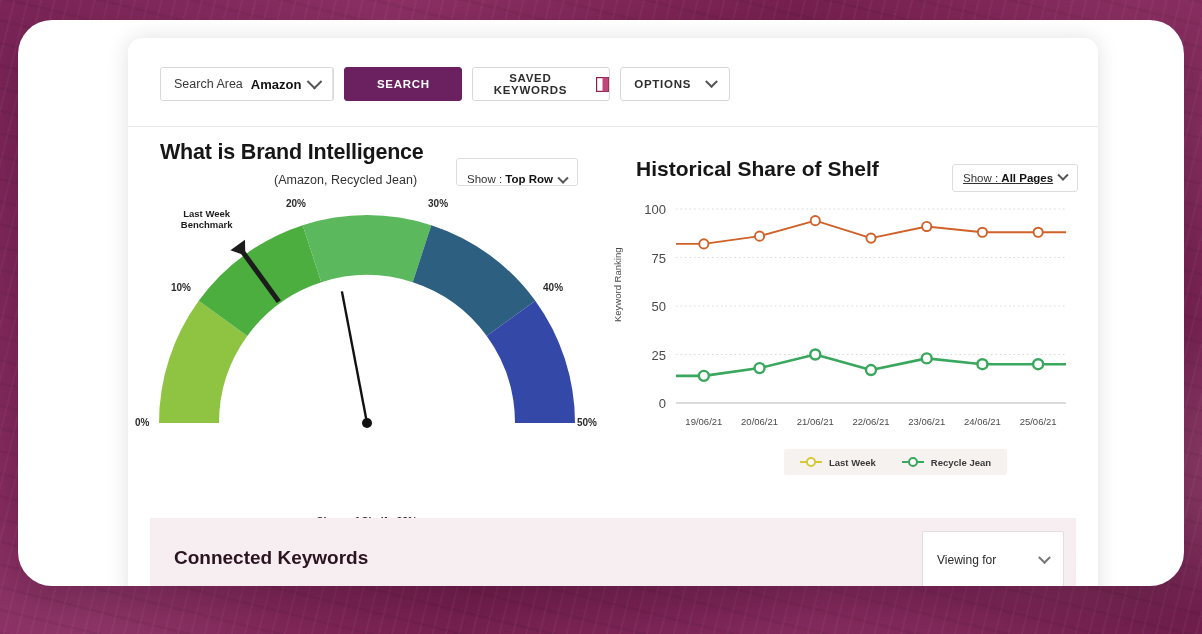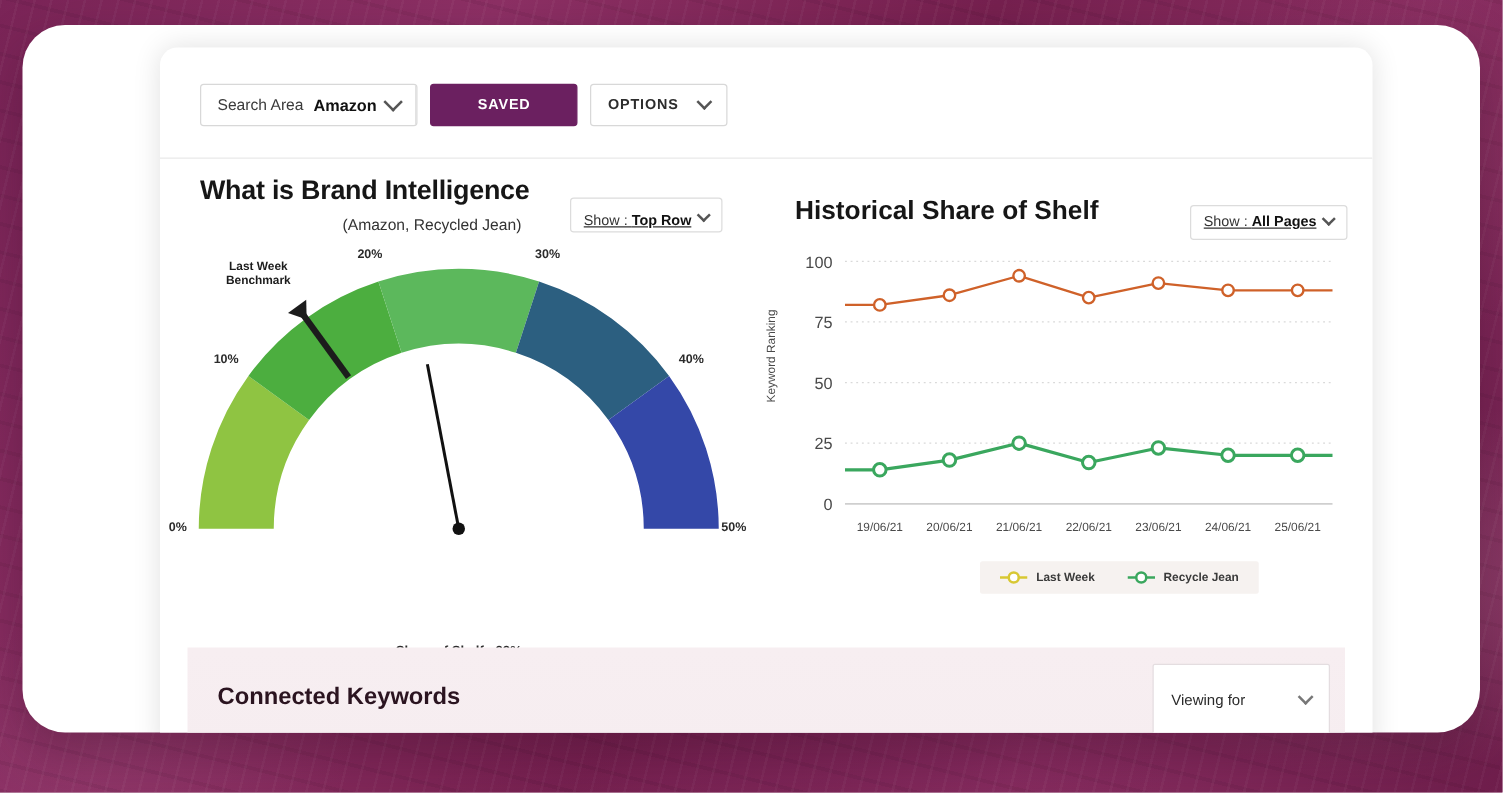--- a/index.html
+++ b/index.html
@@ -175,27 +175,26 @@
     color: #333;
   }
   .show-sel {
     position: absolute;
     right: 28px; top: 31px;
     width: 122px; height: 28px;
     border: 1px solid #dcdcdc;
     border-radius: 3px;
     background: #fff;
     display: flex;
-    align-items: flex-start;
+    align-items: flex-end;
     justify-content: space-between;
-    padding: 12px 10px;
+    padding: 0 10px;
     font-size: 11.5px;
     color: #333;
     cursor: pointer;
-    text-decoration: underline;
   }
   .show-sel b { color: #111; }
   .show-sel .chev { width: 8px; height: 8px; border-width: 2px; }
 
   #gauge-wrap { position: absolute; left: 16px; top: 60px; }
 
   .gauge-tick {
     position: absolute;
     font-size: 10px;
     font-weight: bold;
@@ -324,22 +323,31 @@
     <div class="searchbar">
 
       <div class="search-combo">
         <div class="search-area-sel">
           <span class="sa-label">Search Area</span>
           <span class="sa-value">Amazon</span>
           <span class="chev"></span>
         </div>
       </div>
 
-      <button class="btn btn-search">SAVED</button>
-
+      <button class="btn btn-search">SEARCH</button>
+
+      <button class="btn btn-saved">
+        <span>SAVED KEYWORDS</span>
+        <span class="flag-ico">
+          <svg viewBox="0 0 13 15" width="13" height="15">
+            <rect x="0.6" y="0.6" width="11.8" height="13.8" fill="#ffffff" stroke="#8a1f4c" stroke-width="1.2"></rect>
+            <rect x="6.5" y="0.6" width="5.9" height="13.8" fill="#c2457b"></rect>
+          </svg>
+        </span>
+      </button>
 
       <button class="btn btn-options">
         <span>OPTIONS</span>
         <span class="chev"></span>
       </button>
     </div>
 
     <div class="divider"></div>
 
     <div id="panel-left">

